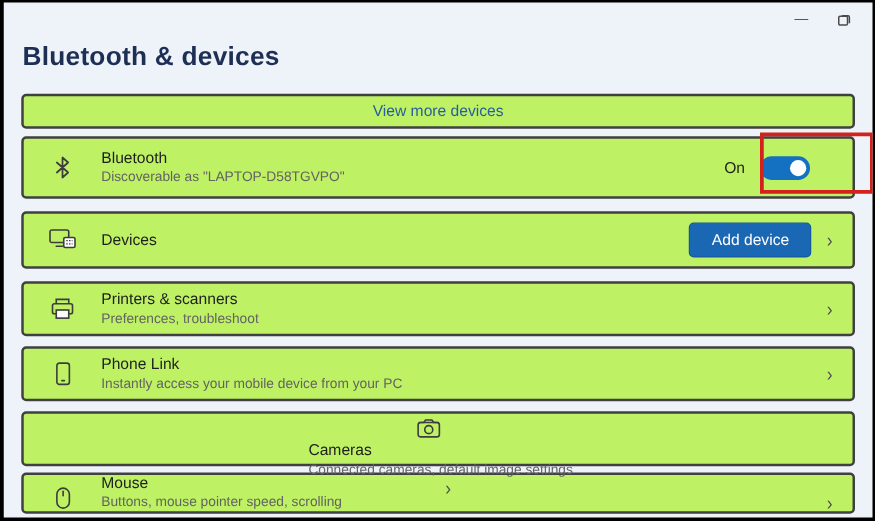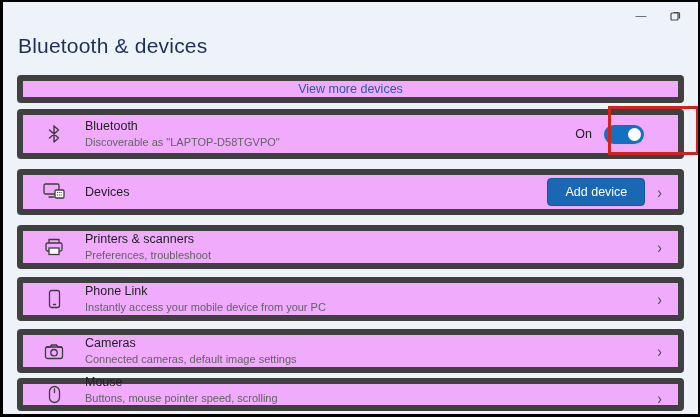--- a/index.html
+++ b/index.html
@@ -26,51 +26,51 @@
     display:flex; align-items:center; justify-content:center;
     color:#4a4a4a; font-size:11px;
     cursor:default;
   }
   .win-btn svg { display:block; }
   .win-close { margin-right:-28px; } 
 
   
   .page-title {
     margin:6px 0 0 15px;
-    font-size:21px; font-weight:400;
+    font-size:21px; font-weight:700;
     color:#1e2f55;
     letter-spacing:.2px;
     height:28px;
   }
 
   
   .content { padding:13px 14px 0 14px; }
   .card {
-    background:#f0abfc;
-    border:6px solid #404040;
+    background:#bef264;
+    border:2px solid #404040;
     border-radius:4px;
     display:flex; align-items:center;
   }
   .viewmore-card {
     height:28px;
     justify-content:center;
     margin-bottom:6px;
   }
   .viewmore-label {
     color:#2a5d9f; font-size:12.5px;
   }
 
   .row {
     padding:0 16px 0 20px;
     margin-bottom:9px;
   }
   .row-bluetooth { height:50px; margin-bottom:10px;justify-content:space-between; }
   .row-devices   { height:46px; margin-bottom:10px; }
   .row-plain     { height:44px; margin-bottom:8px; }
-  .row-cameras   { margin-bottom:5px; }
+  .row-cameras   { margin-bottom:5px;flex-direction:column; }
   .row-mouse     { height:33px; margin-bottom:5px; align-items:flex-end; padding-top:3px; }
   .row-sliver    { height:12px; margin-bottom:0; }
 
   .row-icon {
     width:22px; height:22px; flex:0 0 22px;
     margin-right:20px;
     display:flex; align-items:center; justify-content:center;
     color:#3d3d3d;
   }
   .row-mouse .row-icon { margin-top:4px; }

